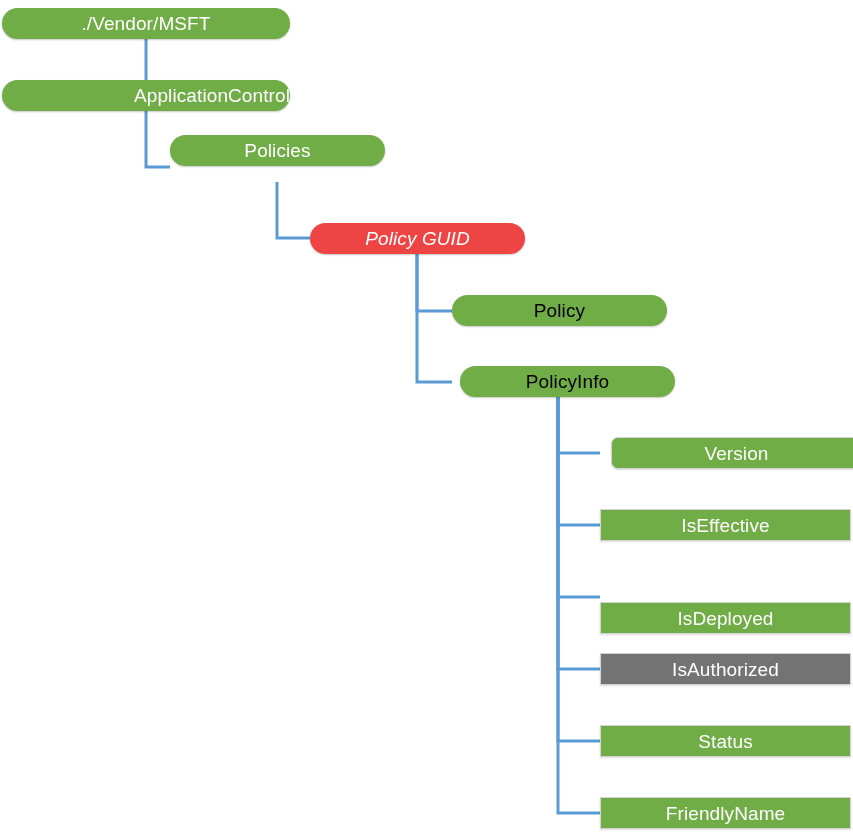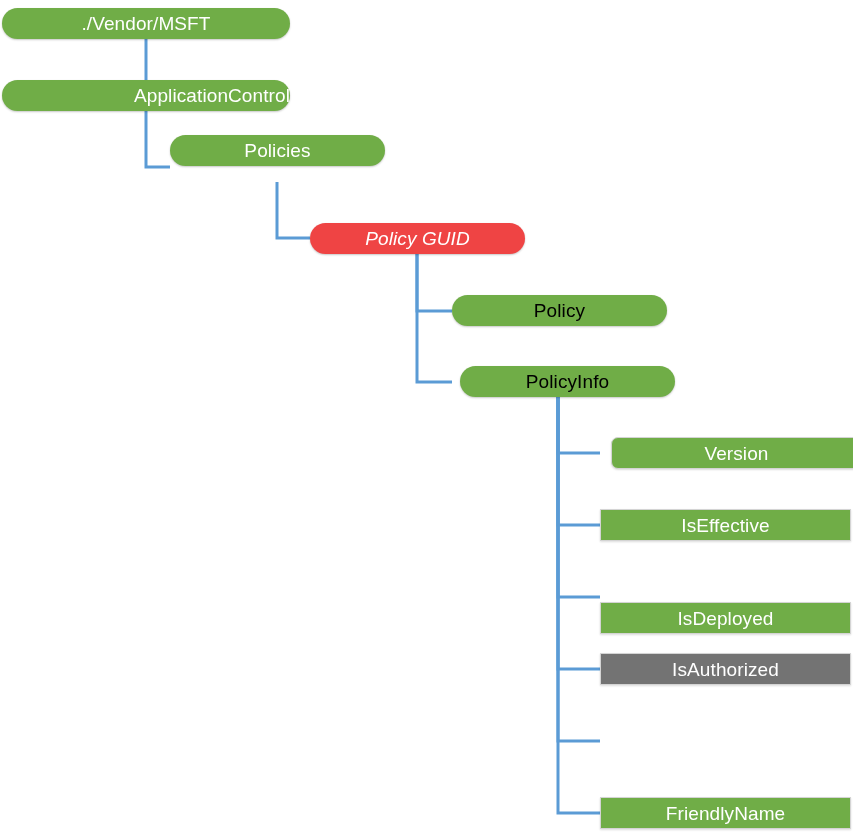--- a/index.html
+++ b/index.html
@@ -96,16 +96,19 @@
     </div>
     <div class="node rect" style="left: 600px; top: 509px; width: 251px; height: 32px; background: rgb(112, 173, 71); color: rgb(255, 255, 255); border-color: rgb(212, 212, 212);">
       <span class="node-label">IsEffective</span>
     </div>
     <div class="node rect" style="left: 600px; top: 581px; width: 251px; height: 32px; background: rgb(112, 173, 71); color: rgb(255, 255, 255); border-color: rgb(212, 212, 212); margin-top: 21px;">
       <span class="node-label">IsDeployed</span>
     </div>
     <div class="node rect" style="left: 600px; top: 653px; width: 251px; height: 32px; background: #737373; color: rgb(255, 255, 255); border-color: rgb(212, 212, 212);">
       <span class="node-label">IsAuthorized</span>
     </div>
+    <div class="node rect" style="left: 600px; top: 725px; width: 251px; height: 32px; background: rgb(112, 173, 71); color: rgb(255, 255, 255); border-color: rgb(212, 212, 212);">
+      <span class="node-label">Status</span>
+    </div>
     <div class="node rect" style="left: 600px; top: 797px; width: 251px; height: 32px; background: rgb(112, 173, 71); color: rgb(255, 255, 255); border-color: rgb(212, 212, 212); align-items: center;">
       <span class="node-label">FriendlyName</span>
     </div>
   </div>
 
 </body></html>

